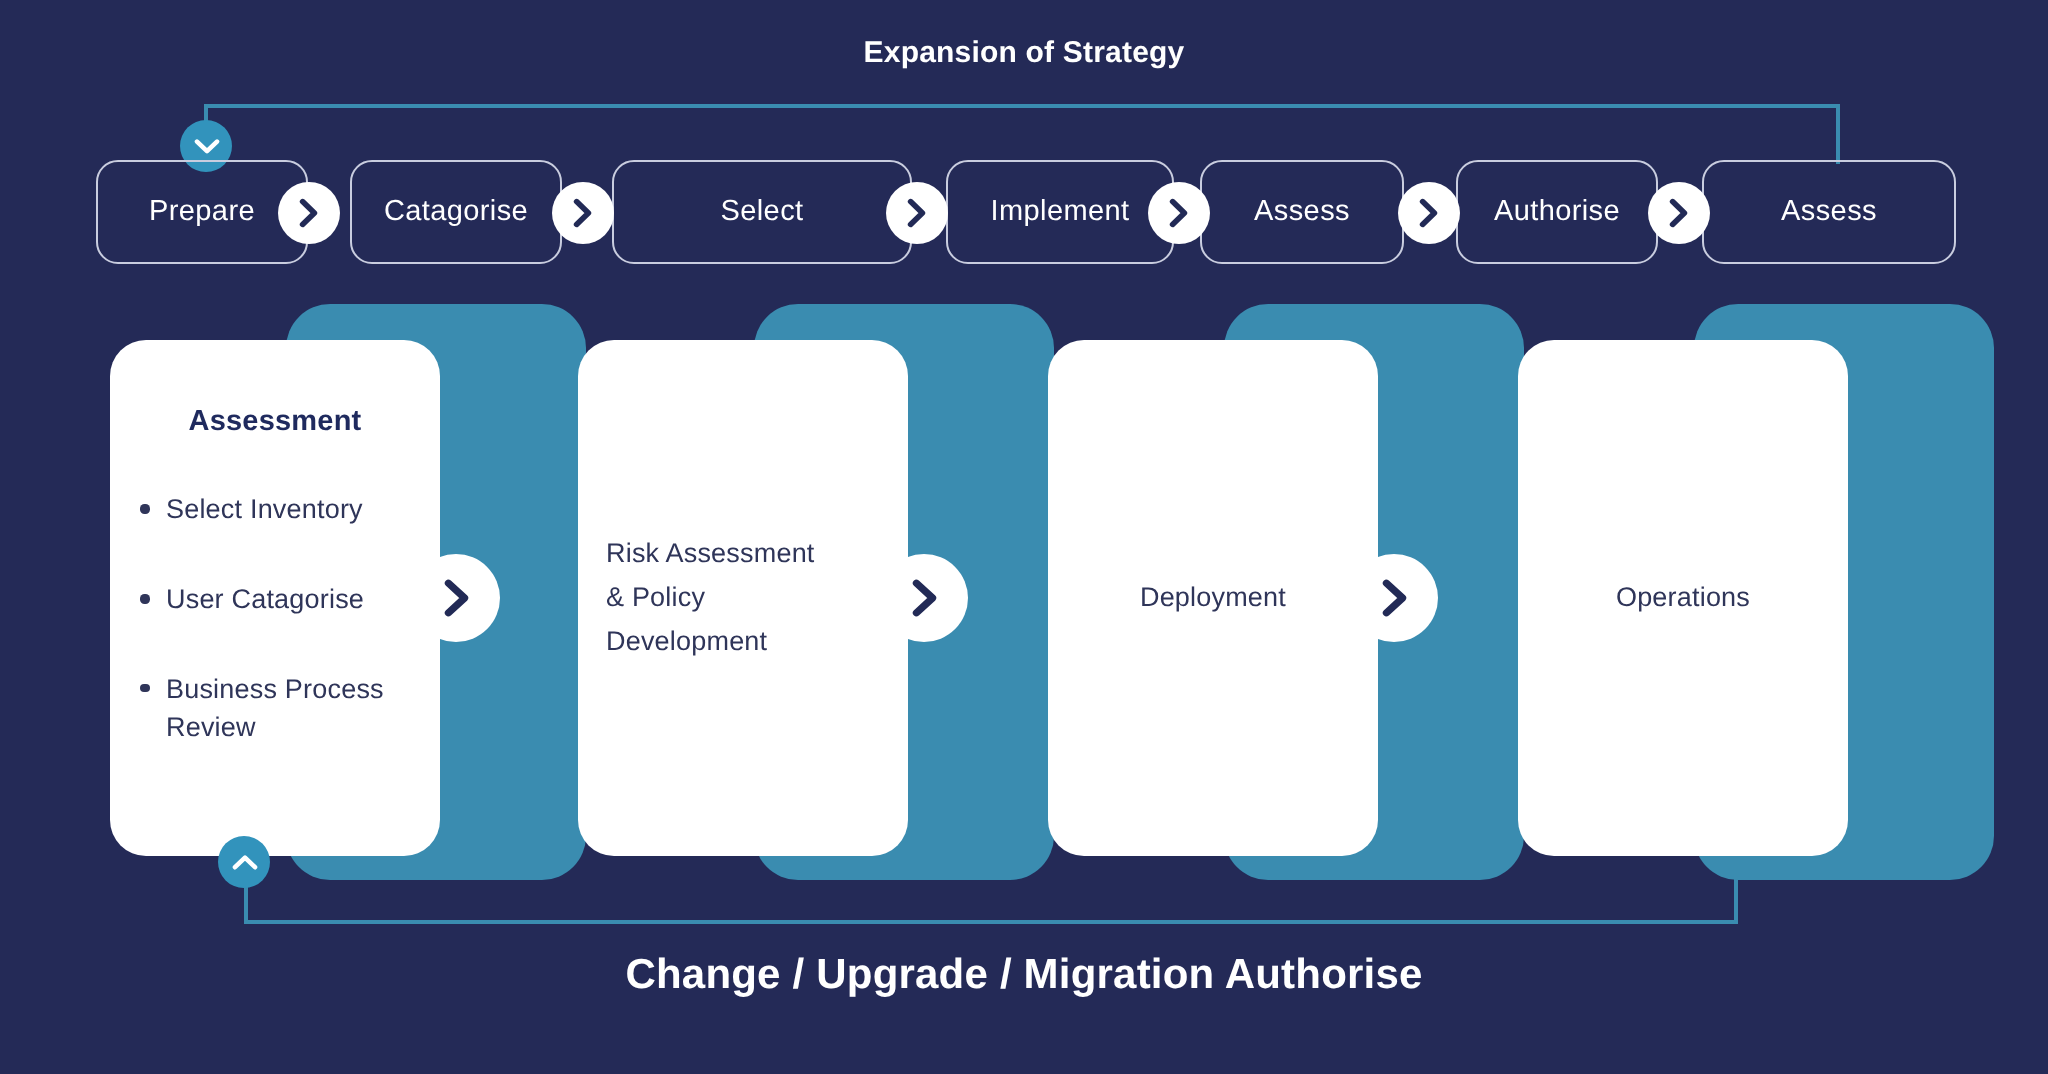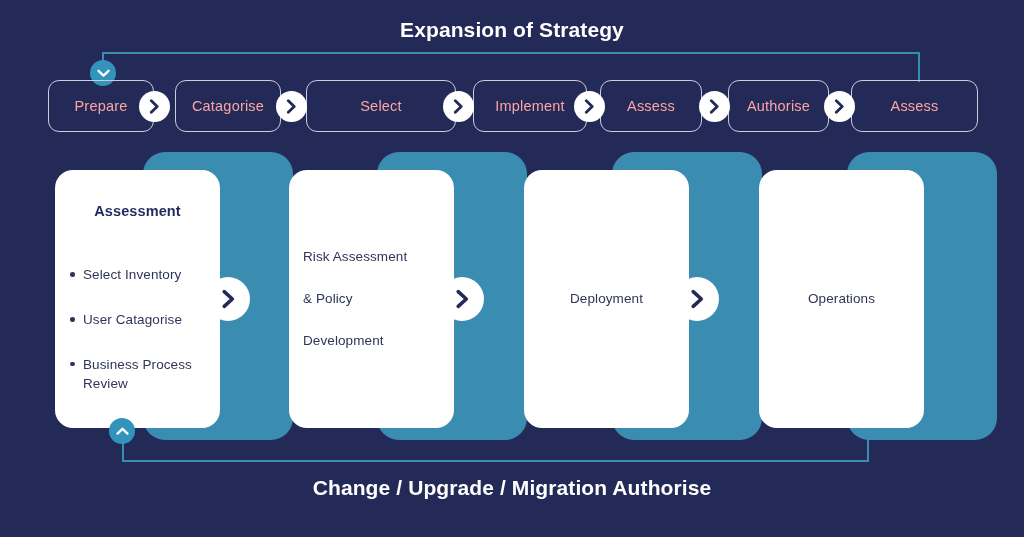--- a/index.html
+++ b/index.html
@@ -20,21 +20,21 @@
   
   .title {
     position: absolute;
     left: 0;
     width: 1024px;
     text-align: center;
     color: #ffffff;
     font-weight: 700;
     letter-spacing: 0.1px;
   }
-  #title-top   { top: 18px;  font-size: 21px; }
+  #title-top   { top: 18px;  font-size: 15px; }
   #title-bottom{ top: 476px; font-size: 21px; }
 
   
   .conn {
     position: absolute;
     background: #3a8cb0;
   }
   .conn-h { height: 2px; }
   .conn-v { width: 2px; }
 
@@ -60,21 +60,21 @@
     height: 52px;
   }
   .pill {
     position: absolute;
     top: 0;
     height: 52px;
     box-sizing: border-box;
     border: 1.3px solid #c9cddf;
     border-radius: 11px;
     background: transparent;
-    color: #fca5a5;
+    color: #ffffff;
     font-size: 14.5px;
     display: flex;
     align-items: center;
     justify-content: center;
     letter-spacing: 0.2px;
   }
   .pill-arrow {
     position: absolute;
     top: 11px;
     width: 31px;
@@ -115,21 +115,20 @@
     background: #ffffff;
     box-sizing: border-box;
     padding: 0 14px;
     display: flex;
     flex-direction: column;
     justify-content: center;
     color: #2f3559;
     font-size: 13.5px;
     line-height: 1.62;
     letter-spacing: 0.1px;
-    gap: 20px;
   }
   .card-face.centered {
     align-items: center;
     text-align: right;
   }
   .card-face.topped { justify-content: flex-start; padding-top: 30px; }
   .card-title {
     font-size: 14.5px;
     font-weight: 700;
     color: #1f2a5e;

